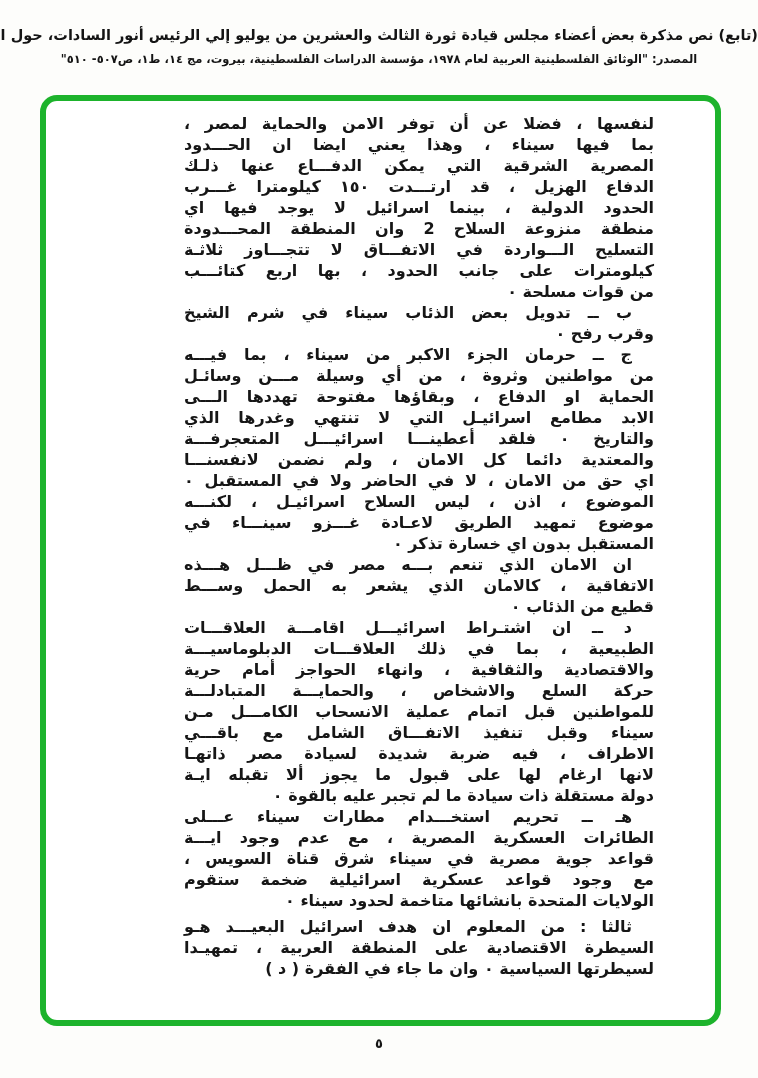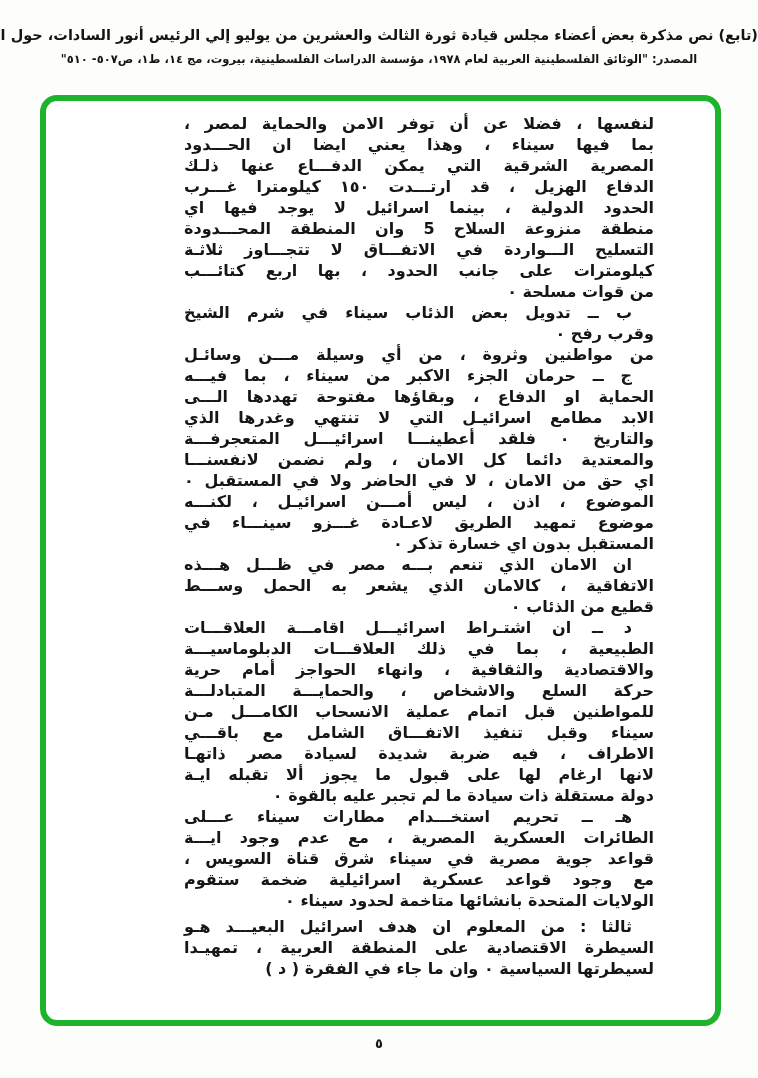--- a/index.html
+++ b/index.html
@@ -73,38 +73,38 @@
 </div>
 
 <div class="document-frame">
   <div class="document-body">
       <div class="paragraph">
         <div class="line">لنفسها ، فضلا عن أن توفر الامن والحماية لمصر ،</div>
         <div class="line">بما فيها سيناء ، وهذا يعني ايضا ان الحـــدود</div>
         <div class="line">المصرية الشرقية التي يمكن الدفـــاع عنها ذلـك</div>
         <div class="line">الدفاع الهزيل ، قد ارتـــدت ١٥٠ كيلومترا غـــرب</div>
         <div class="line">الحدود الدولية ، بينما اسرائيل لا يوجد فيها اي</div>
-        <div class="line">منطقة منزوعة السلاح 5 وان المنطقة المحـــدودة</div>
+        <div class="line">منطقة منزوعة السلاح 2 وان المنطقة المحـــدودة</div>
         <div class="line">التسليح الـــواردة في الاتفـــاق لا تتجـــاوز ثلاثـة</div>
         <div class="line">كيلومترات على جانب الحدود ، بها اربع كتائـــب</div>
         <div class="line para-end">من قوات مسلحة ٠</div>
       </div>
       <div class="paragraph">
         <div class="line indent">ب ــ تدويل بعض الذئاب سيناء في شرم الشيخ</div>
         <div class="line para-end">وقرب رفح ٠</div>
       </div>
       <div class="paragraph">
+        <div class="line indent">ج ــ حرمان الجزء الاكبر من سيناء ، بما فيـــه</div>
         <div class="line">من مواطنين وثروة ، من أي وسيلة مـــن وسائـل</div>
-        <div class="line indent">ج ــ حرمان الجزء الاكبر من سيناء ، بما فيـــه</div>
         <div class="line">الحماية او الدفاع ، وبقاؤها مفتوحة تهددها الـــى</div>
         <div class="line">الابد مطامع اسرائيـل التي لا تنتهي وغدرها الذي</div>
         <div class="line">والتاريخ ٠ فلقد أعطينـــا اسرائيـــل المتعجرفـــة</div>
         <div class="line">والمعتدية دائما كل الامان ، ولم نضمن لانفسنـــا</div>
         <div class="line">اي حق من الامان ، لا في الحاضر ولا في المستقبل ٠</div>
-        <div class="line">الموضوع ، اذن ، ليس أمـــن اسرائيـل ، لكنـــه</div>
+        <div class="line">الموضوع ، اذن ، ليس السلاح اسرائيـل ، لكنـــه</div>
         <div class="line">موضوع تمهيد الطريق لاعـادة غـــزو سينـــاء في</div>
         <div class="line para-end">المستقبل بدون اي خسارة تذكر ٠</div>
       </div>
       <div class="paragraph">
         <div class="line indent">ان الامان الذي تنعم بـــه مصر في ظـــل هـــذه</div>
         <div class="line">الاتفاقية ، كالامان الذي يشعر به الحمل وســـط</div>
         <div class="line para-end">قطيع من الذئاب ٠</div>
       </div>
       <div class="paragraph">
         <div class="line indent">د ــ ان اشتـراط اسرائيـــل اقامـــة العلاقـــات</div>

